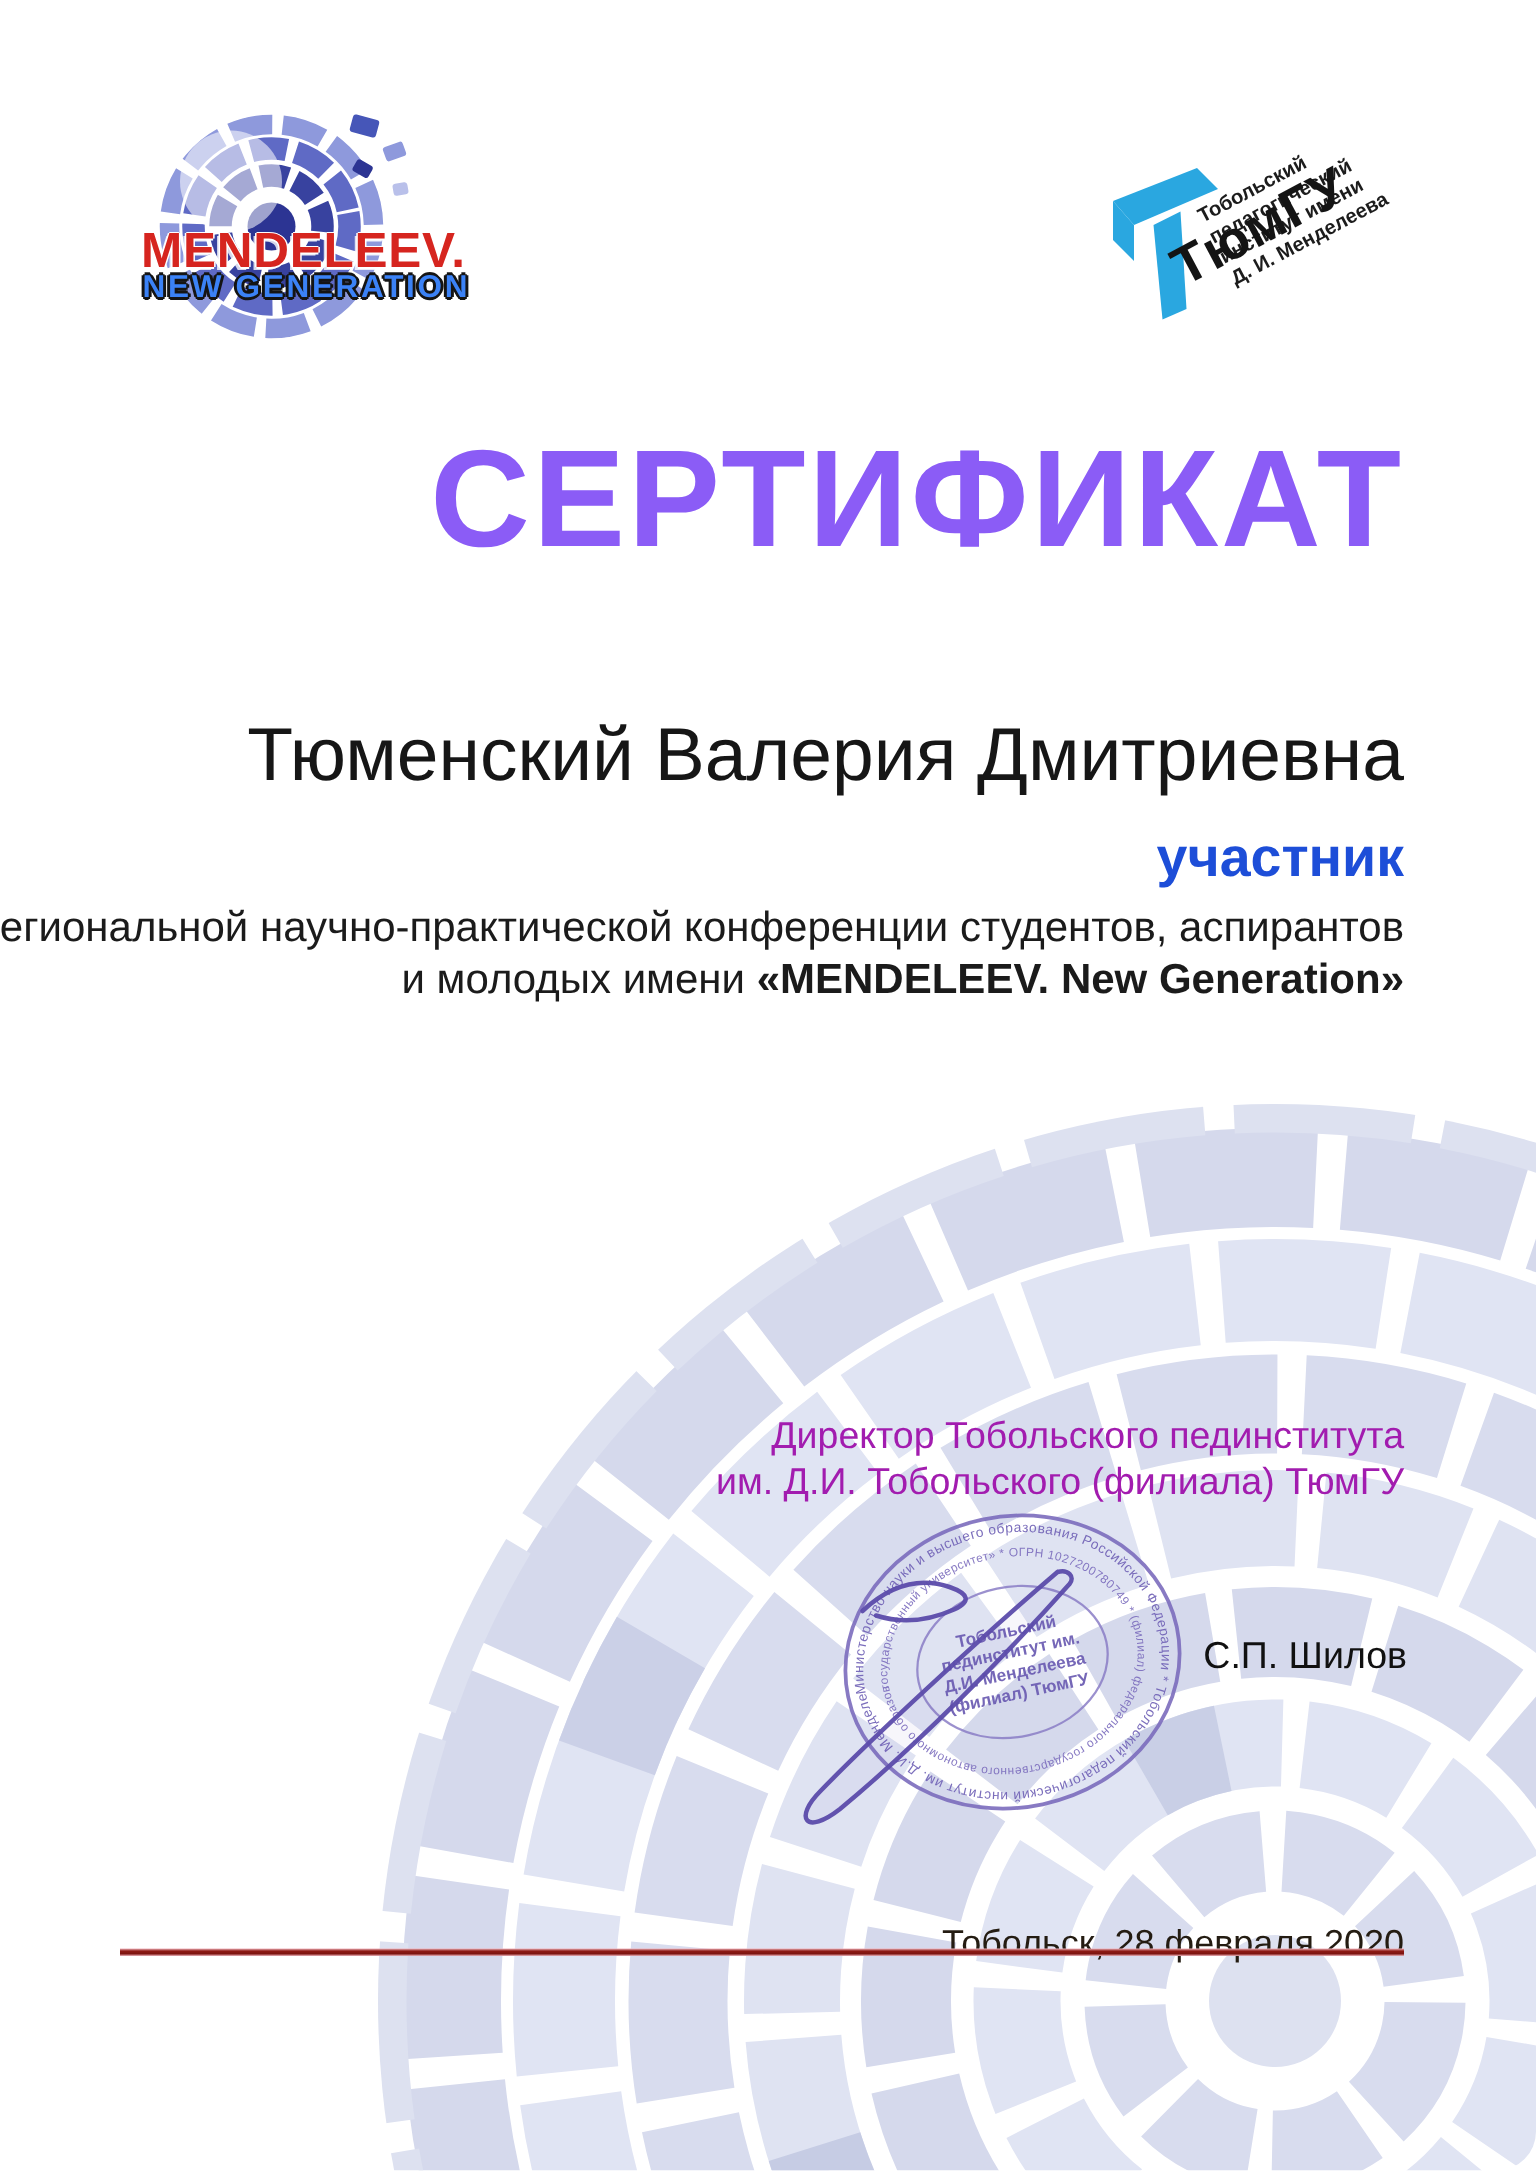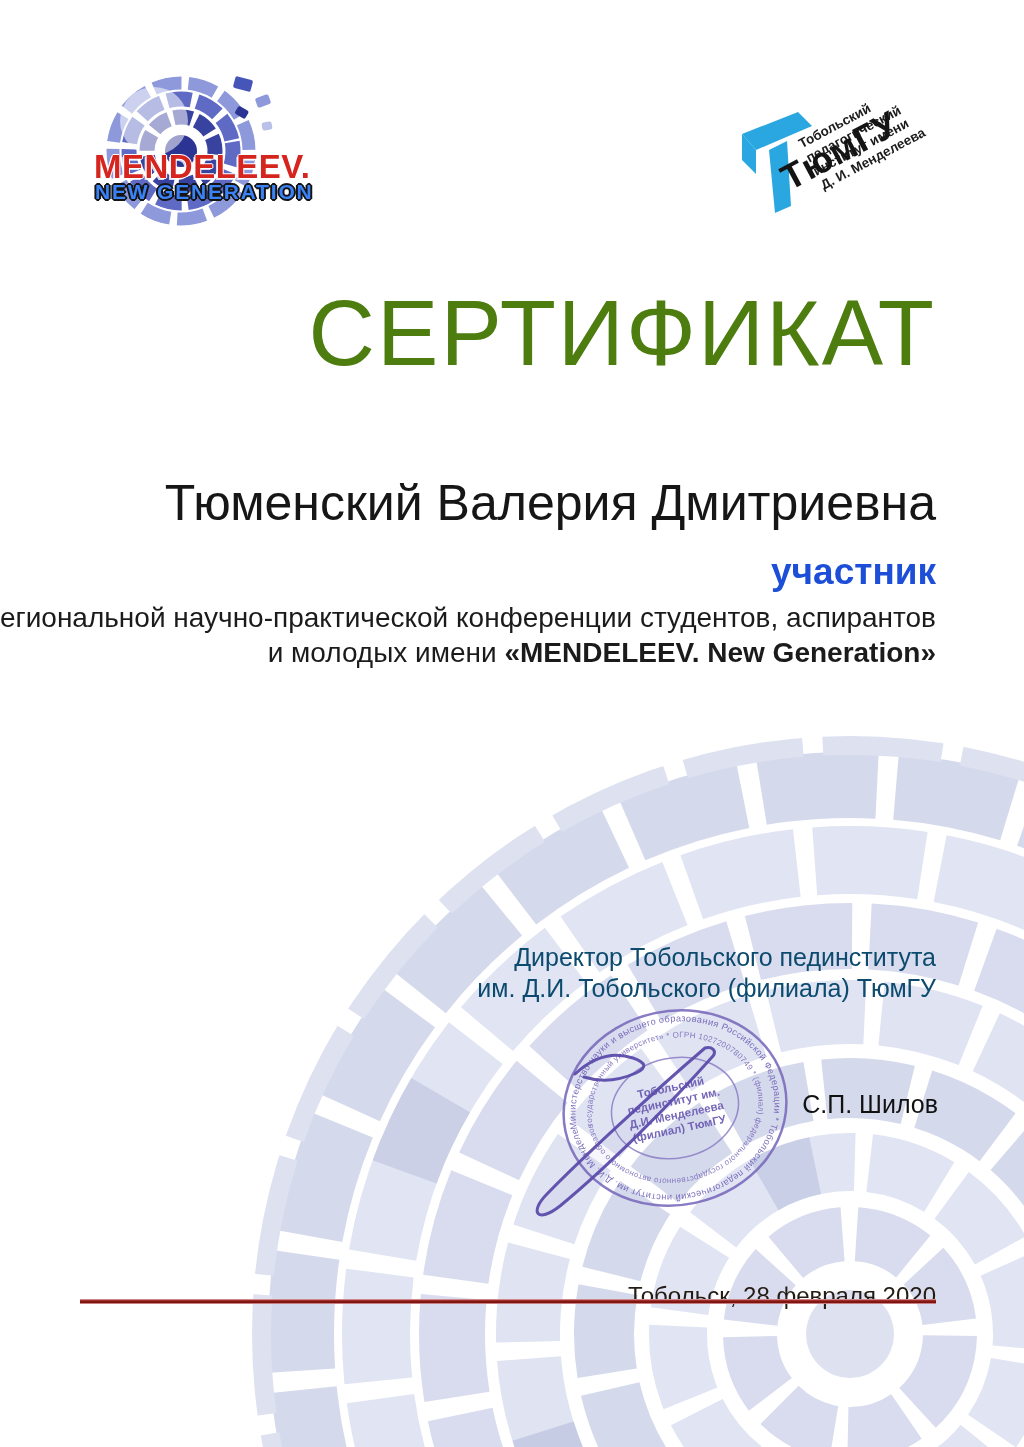--- a/index.html
+++ b/index.html
@@ -1,17 +1,17 @@
 <!DOCTYPE html>
 <html><head>
 <meta charset="utf-8">
 <style>
   html,body{margin:0;padding:0;background:#ffffff;}
   .page{position:relative;width:1024px;height:1447px;margin:0 auto;background:#ffffff;overflow:hidden;
-        font-family:"Liberation Sans",sans-serif;color:#1b1b1b;}
+        font-family:"Liberation Sans",sans-serif;color:#1b1b1b;border-radius:26px;}
   svg{display:block;}
   
   .wm{position:absolute;left:0;top:0;z-index:0;}
   
   .logo-mng{position:absolute;left:0;top:0;width:560px;height:240px;z-index:2;}
   .mng-globe{position:absolute;left:86px;top:66px;}
   .mng-l1{position:absolute;left:94px;top:148px;font-size:33px;font-weight:800;letter-spacing:.5px;
           color:#d6251f;white-space:nowrap;
           text-shadow:-1px 0 #fff,1px 0 #fff,0 -1px #fff,0 1px #fff, -2px 2px 0 rgba(255,255,255,.8);}
   .mng-l2{position:absolute;left:95px;top:180px;font-size:21px;font-weight:800;letter-spacing:1.8px;
@@ -21,31 +21,31 @@
   .mng-year{position:absolute;left:344px;top:148px;font-size:62px;line-height:56px;font-weight:800;
             letter-spacing:4px;color:#262d87;white-space:nowrap;}
   
   .logo-tgu{position:absolute;left:730px;top:68px;width:280px;height:180px;z-index:2;}
   .tgu-t{position:absolute;left:6px;top:36px;}
   .tgu-small{position:absolute;left:66px;top:70px;transform:rotate(-28deg);transform-origin:0 0;
              font-size:13.5px;line-height:15.5px;font-weight:700;color:#1c1c1c;white-space:nowrap;}
   .tgu-acr{position:absolute;left:44px;top:94px;transform:rotate(-28deg);transform-origin:0 0;
            font-size:36px;font-weight:800;letter-spacing:1px;color:#141414;white-space:nowrap;}
   
-  .title{position:absolute;right:88px;top:287px;margin:0;font-size:92px;line-height:1;font-weight:400;
-         letter-spacing:2px;color:#4d7c0f;white-space:nowrap;z-index:2;}
+  .title{position:absolute;right:88px;top:287px;margin:0;font-size:92px;line-height:1;font-weight:700;
+         letter-spacing:2px;color:#8b5cf6;white-space:nowrap;z-index:2;}
   .name{position:absolute;right:88px;top:474px;font-size:50px;font-weight:400;color:#161616;
         white-space:nowrap;z-index:2;}
   .role{position:absolute;right:88px;top:551px;font-size:37px;font-weight:700;color:#1d4ed8;
         white-space:nowrap;z-index:2;text-align:right;}
   .event{position:absolute;right:88px;top:600px;font-size:28px;line-height:35px;text-align:right;
          color:#1b1b1b;z-index:2;white-space:nowrap;}
   .event b{font-weight:700;}
   .signer-title{position:absolute;right:88px;top:942px;font-size:25px;line-height:31px;text-align:right;
-                color:#0c4a6e;z-index:2;white-space:nowrap;}
+                color:#a21caf;z-index:2;white-space:nowrap;}
   .signer-name{position:absolute;right:86px;top:1090px;font-size:25px;font-weight:400;color:#111;
                z-index:3;white-space:nowrap;}
   
   .stamp{position:absolute;left:540px;top:996px;z-index:2;}
   .stamp text{font-family:"Liberation Sans",sans-serif;}
   .sig{position:absolute;left:500px;top:1000px;z-index:3;}
   
   .date{position:absolute;right:88px;top:1282px;font-size:24px;color:#241c12;z-index:2;white-space:nowrap;}
   .redline{position:absolute;left:80px;width:856px;top:1299px;height:5px;z-index:4;
            background:linear-gradient(to bottom,#eeb3bc 0%,#8e1a14 35%,#7c1410 70%,#eeb3bc 100%);}

